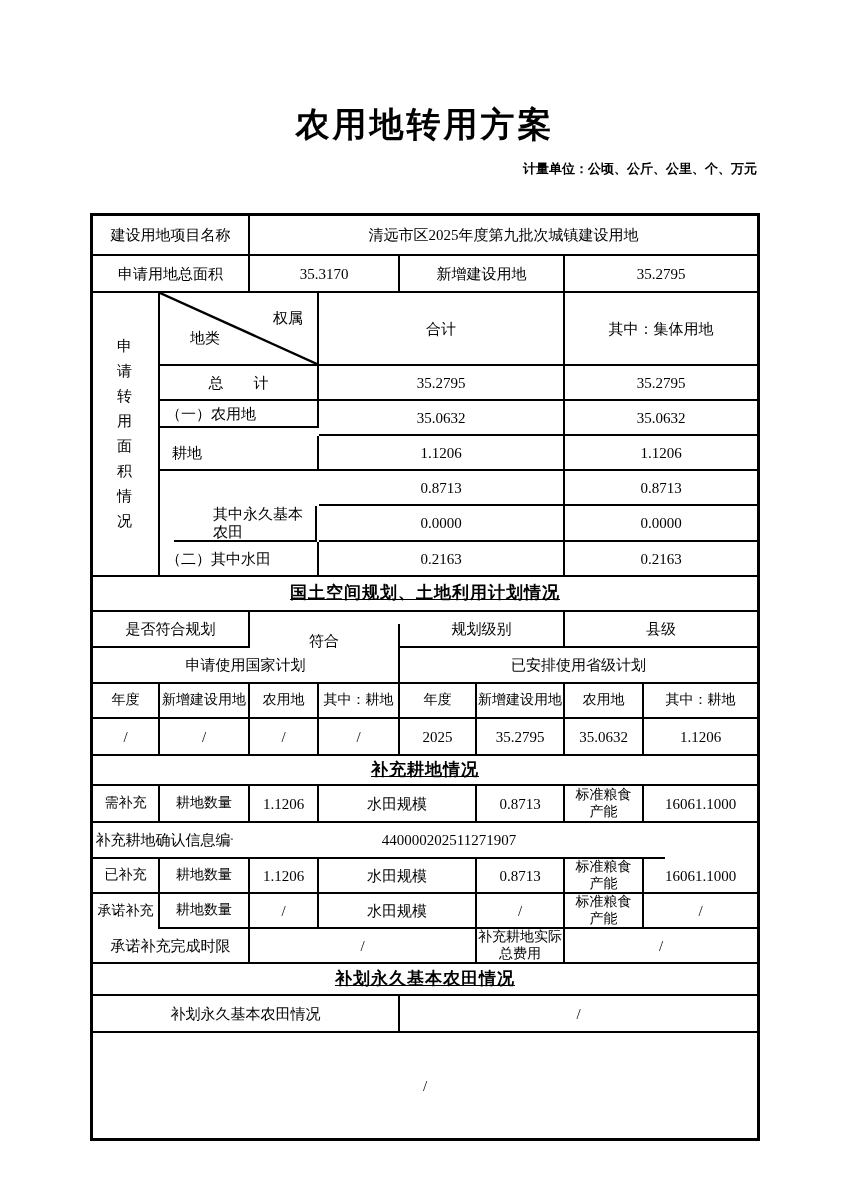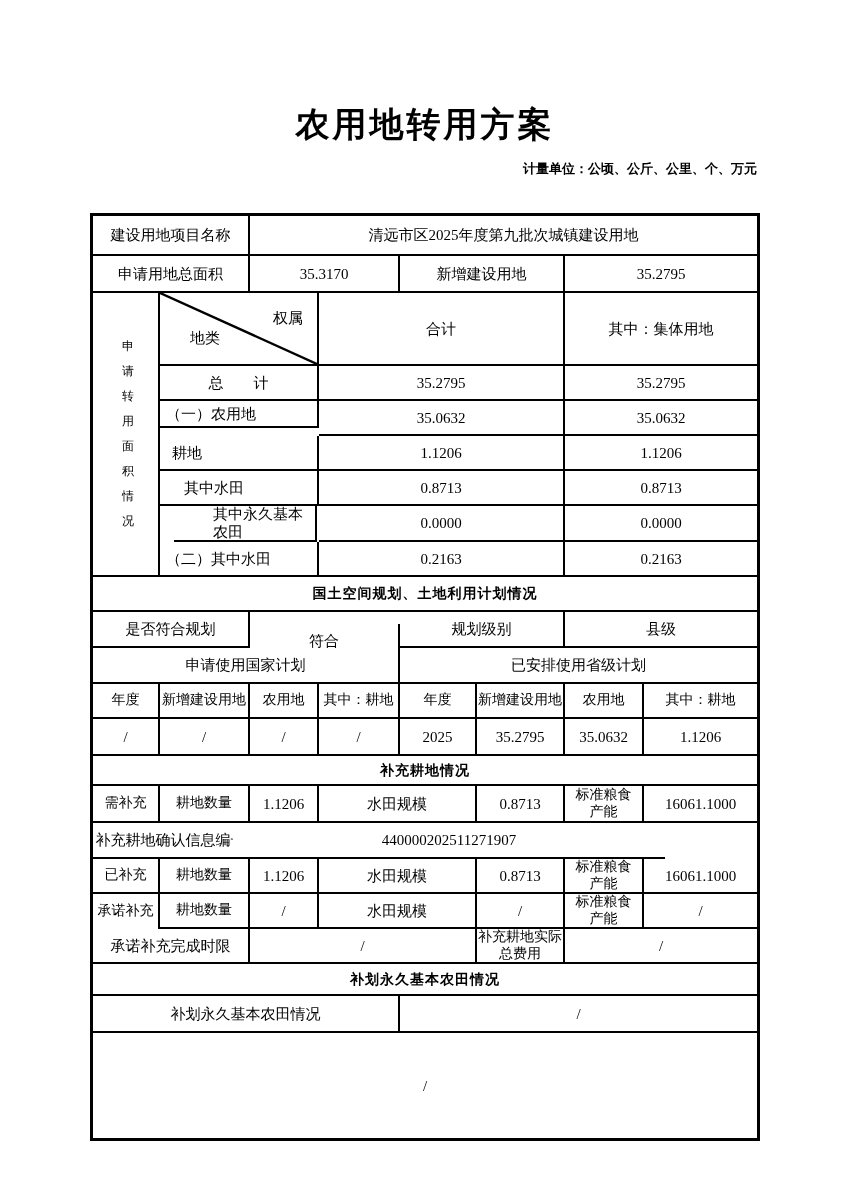--- a/index.html
+++ b/index.html
@@ -11,24 +11,24 @@
   .unit-note{position:absolute;top:160px;right:93px;font-size:13px;font-weight:600;
         font-family:"Liberation Sans","DejaVu Sans",sans-serif;}
   .tbl{position:absolute;left:90px;top:185px;width:664px;height:922px;
         border:3px solid #000;box-sizing:content-box;margin-top:28px;}
   .c{position:absolute;display:flex;align-items:center;justify-content:center;
      box-sizing:border-box;border-right:2px solid #000;border-bottom:2px solid #000;
      font-size:15px;line-height:1.2;text-align:center;background:#fff;}
   .c.er{border-right:none;}
   .c.eb{border-bottom:none;}
   .c.tl{justify-content:flex-start;text-align:left;}
-  .c.sec{font-family:"Liberation Sans","DejaVu Sans",sans-serif;font-weight:bold;font-size:14px;letter-spacing:1px;}
+  .c.sec{font-family:"Liberation Sans","DejaVu Sans",sans-serif;font-weight:bold;font-size:17px;letter-spacing:1px;text-decoration:underline;}
   .c.small{font-size:14px;}
   .c.pre{white-space:pre-line;font-size:14px;line-height:1.15;}
-  .vert-label{width:17px;word-break:break-all;line-height:25px;font-size:12px;text-align:right;}
+  .vert-label{width:17px;word-break:break-all;line-height:25px;font-size:15px;text-align:left;}
   .diag-cell{padding:0;}
   .diag-svg{position:absolute;left:0;top:0;}
   .diag-tl{position:absolute;left:30px;top:36px;font-size:15px;}
   .diag-tr{position:absolute;right:14px;top:16px;font-size:15px;}
 </style>
 </head>
 <body>
 
 <div class="page">
 
@@ -64,21 +64,20 @@
     <div class="c er" style="left:472px;top:150px;width:192px;height:35px">35.2795</div>
 
     <div class="c tl" style="left:67px;top:185px;width:159px;height:27px;padding-left:6px">（一）农用地</div>
     <div class="c" style="left:226px;top:185px;width:246px;height:35px">35.0632</div>
     <div class="c er" style="left:472px;top:185px;width:192px;height:35px">35.0632</div>
 
     <div class="c tl" style="left:67px;top:220px;width:159px;height:35px;padding-left:12px">耕地</div>
     <div class="c" style="left:226px;top:220px;width:246px;height:35px">1.1206</div>
     <div class="c er" style="left:472px;top:220px;width:192px;height:35px">1.1206</div>
 
-    <div class="c tl" style="left:67px;top:255px;width:159px;height:35px;padding-left:24px">其中水田</div>
     <div class="c" style="left:226px;top:255px;width:246px;height:35px">0.8713</div>
     <div class="c er" style="left:472px;top:255px;width:192px;height:35px">0.8713</div>
 
     <div class="c tl" style="left:81px;top:290px;width:143px;height:36px;padding-left:39px">其中永久基本农田</div>
     <div class="c" style="left:226px;top:290px;width:246px;height:36px">0.0000</div>
     <div class="c er" style="left:472px;top:290px;width:192px;height:36px">0.0000</div>
 
     <div class="c tl" style="left:67px;top:326px;width:159px;height:35px;padding-left:6px">（二）其中水田</div>
     <div class="c" style="left:226px;top:326px;width:246px;height:35px">0.2163</div>
     <div class="c er" style="left:472px;top:326px;width:192px;height:35px">0.2163</div>

